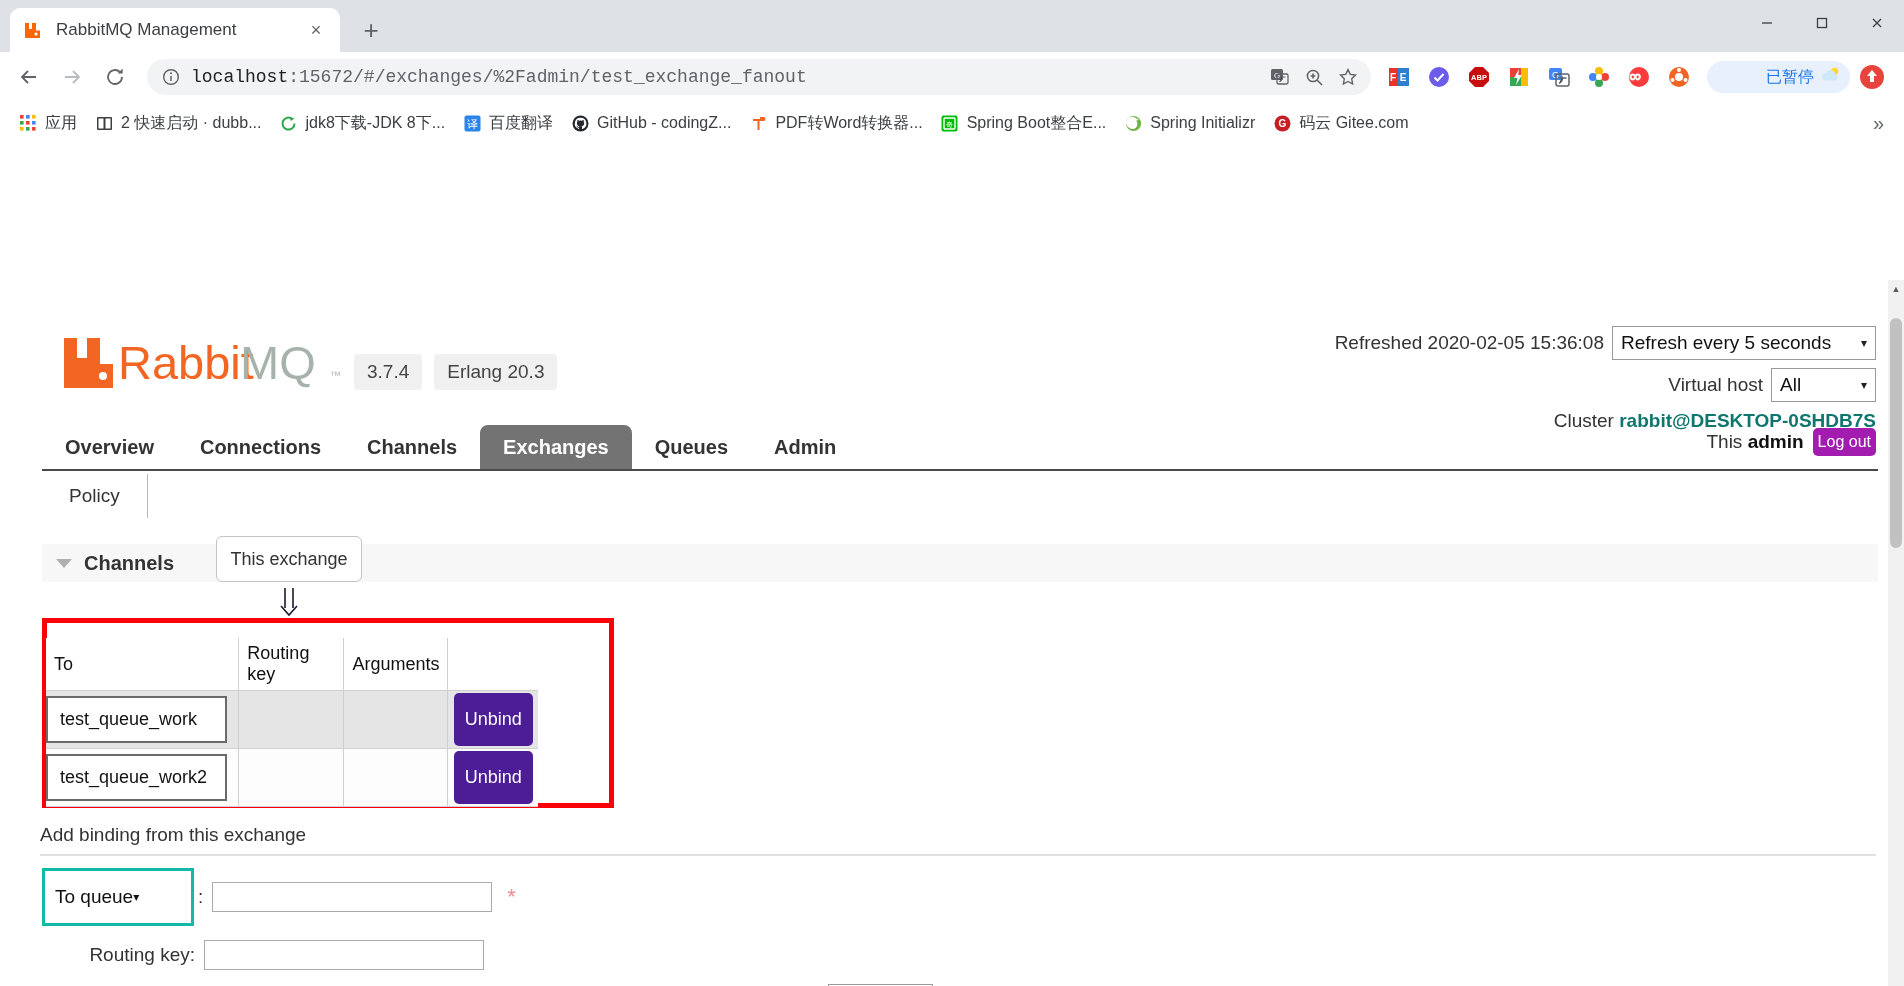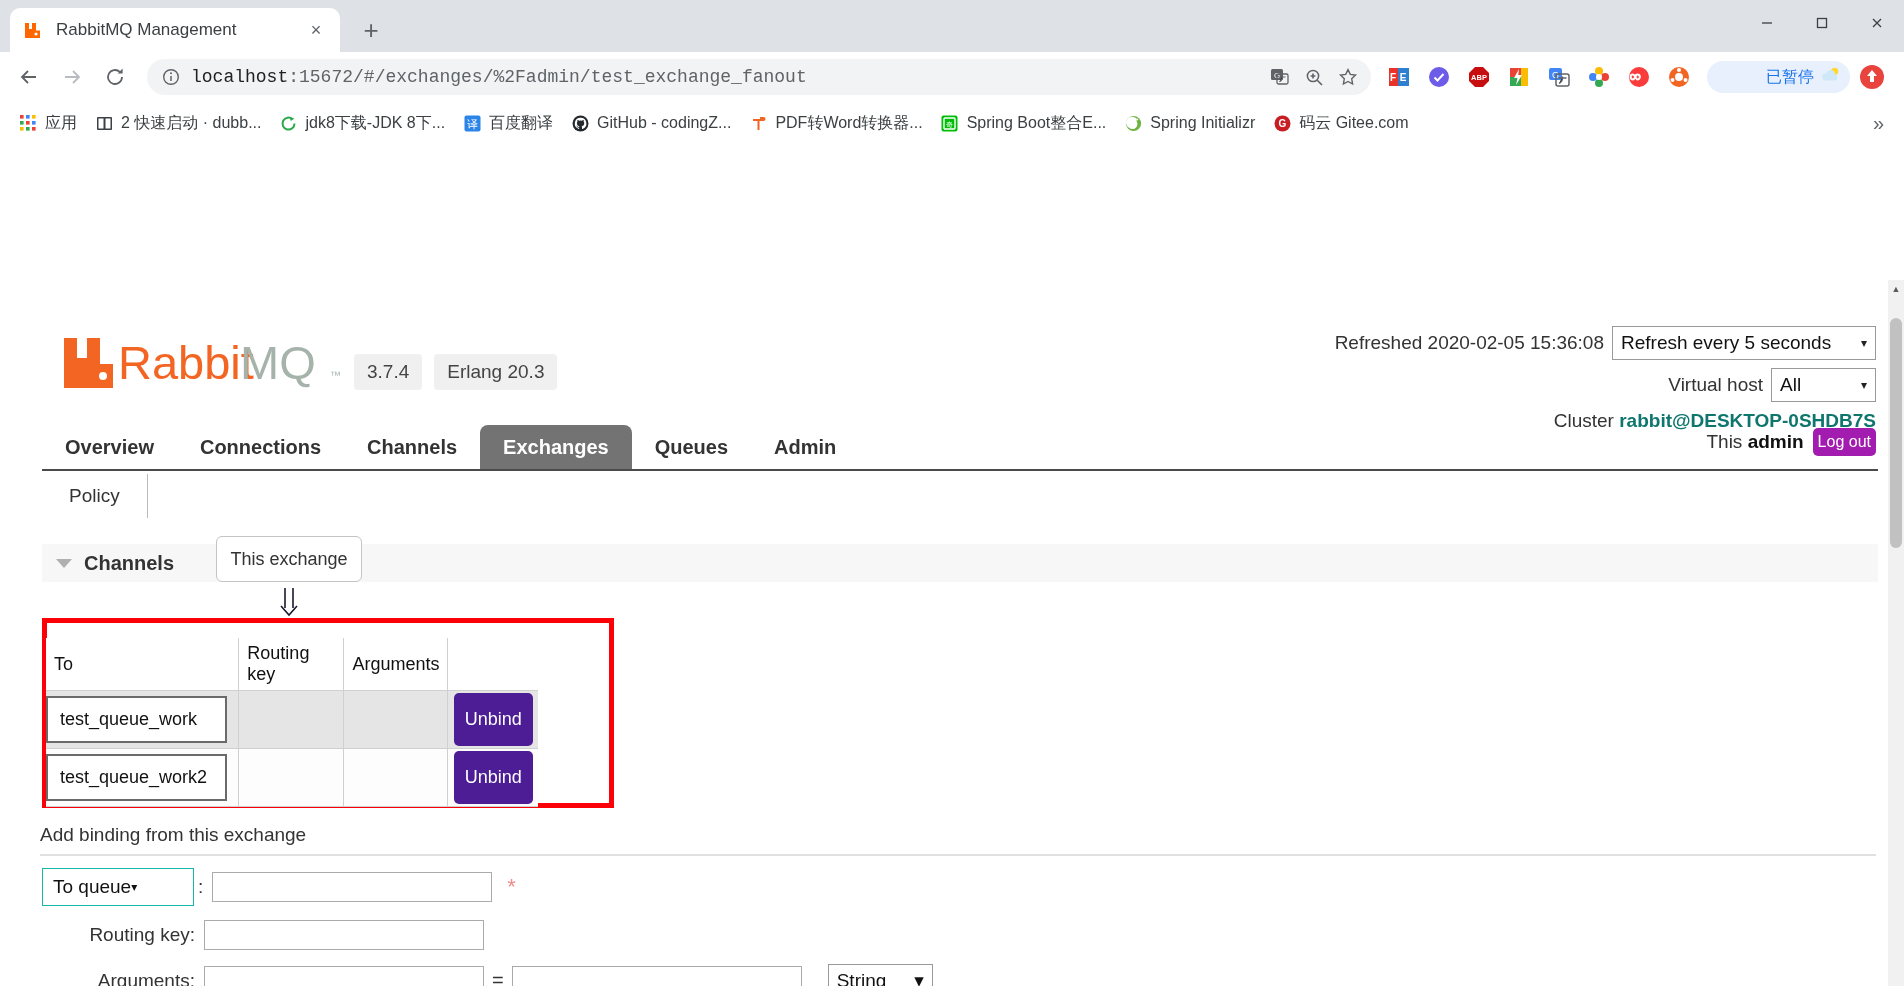--- a/index.html
+++ b/index.html
@@ -166,22 +166,22 @@
     display:inline-block; background:#4c1d95; color:#fff; font-size:18px;
     padding:16px 11px; border-radius:5px;
   }
 
   .addbind-label { position:absolute; left:40px; top:680px; font-size:19px; color:#333; }
   .addbind-rule { position:absolute; left:40px; right:28px; top:710px; height:2px; background:#e0e0e0; }
 
   .frm { position:absolute; left:42px; top:724px; }
   .frow { display:flex; align-items:center; margin-bottom:14px; }
   .flabel-sel {
-    width:152px; border:1px solid #14b8a6; background:#fff; font-size:19px; color:#111;
-    padding:7px 10px; display:flex; align-items:center; justify-content:flex-start;
+    width:152px; border:3px solid #14b8a6; background:#fff; font-size:19px; color:#111;
+    padding:15px 10px; display:flex; align-items:center; justify-content:flex-start;
   }
   .flabel-sel .ar { font-size:12px; }
   .fcolon { font-size:19px; color:#333; margin:0 9px 0 4px; }
   .ftxt {
     width:280px; height:30px; border:1px solid #aaa; background:#fff;
   }
   .flab { width:162px; text-align:right; font-size:19px; color:#333; padding-right:9px; }
   .req { color:#f08c8c; font-size:22px; margin-left:15px; }
   .fsep { font-size:20px; color:#333; margin:0 8px; }
   .ftxt2 { width:290px; height:30px; border:1px solid #aaa; background:#fff; }

